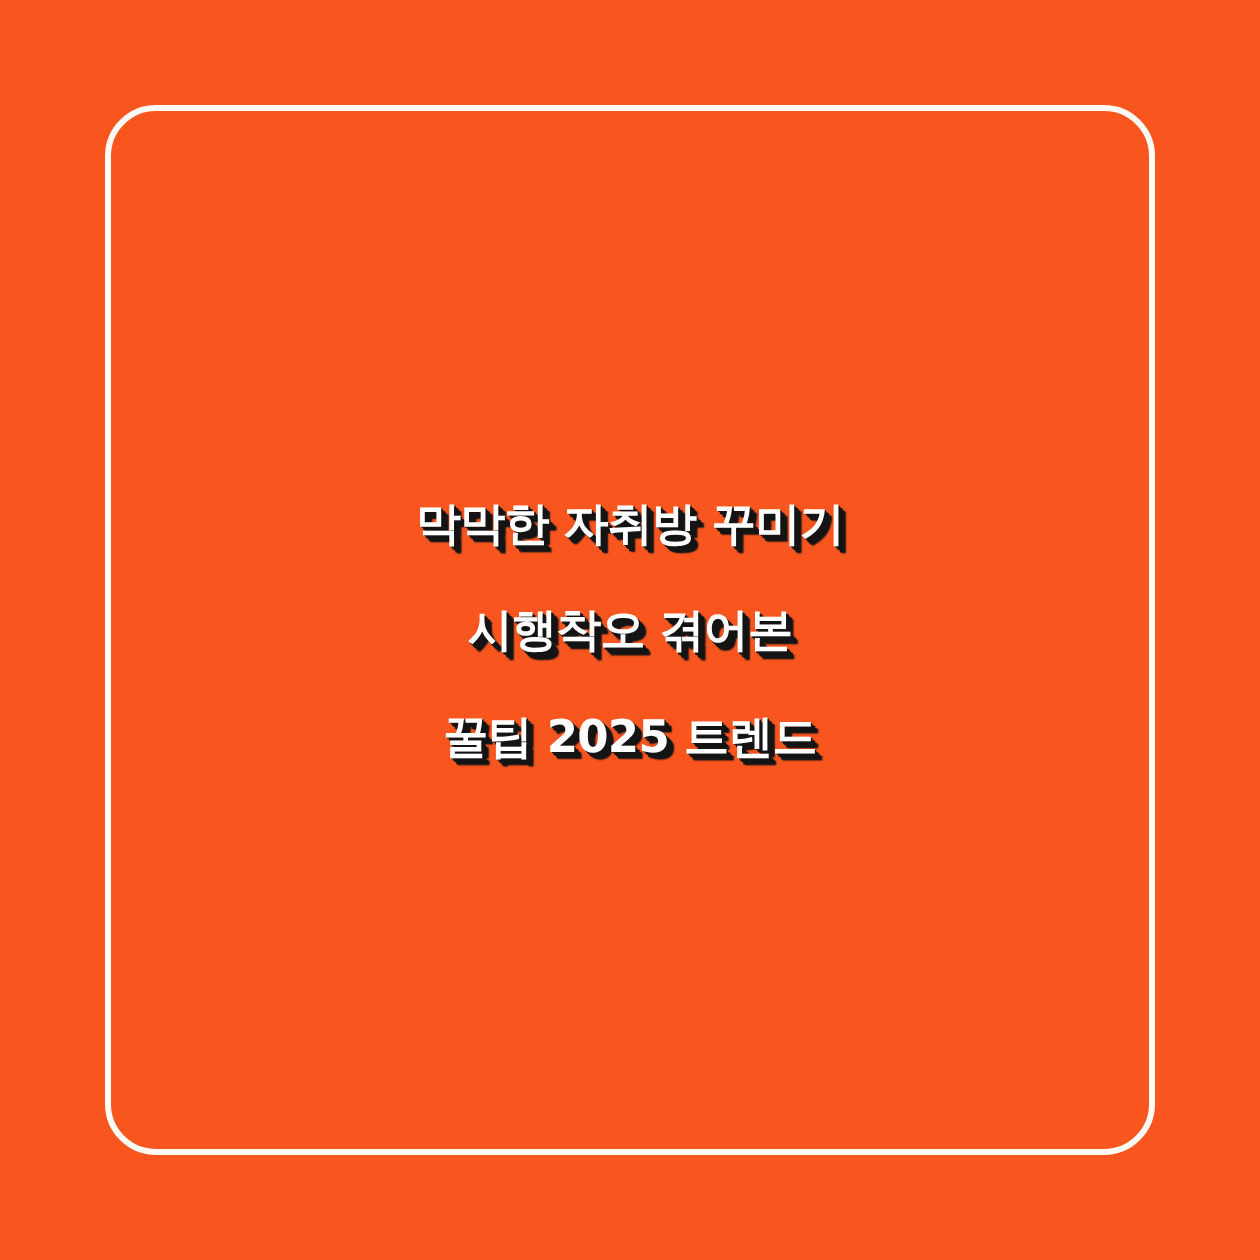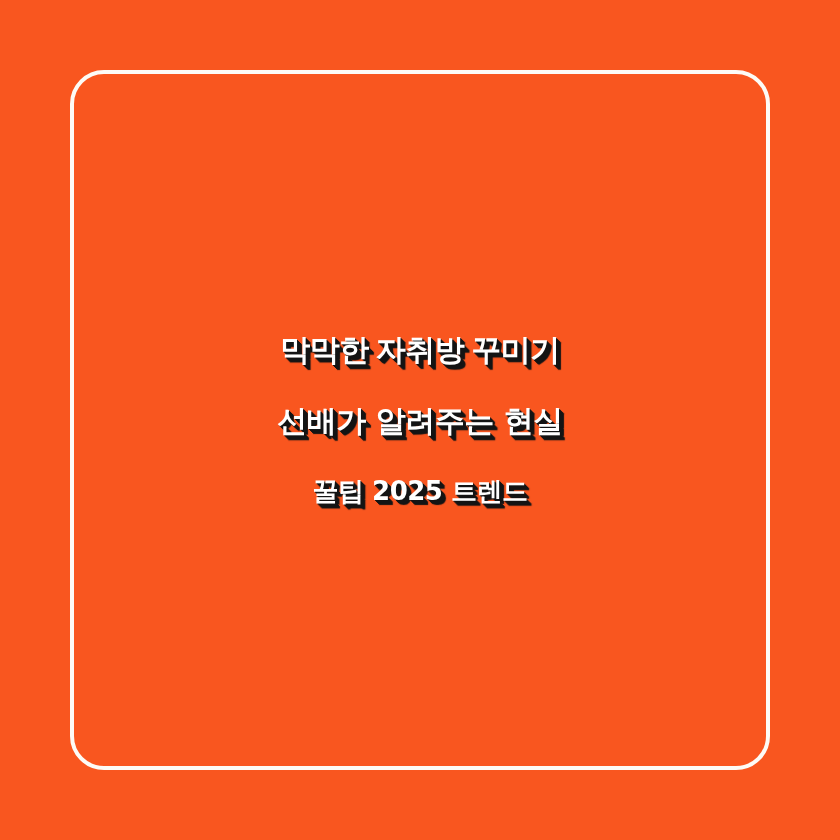--- a/index.html
+++ b/index.html
@@ -70,18 +70,18 @@
   }
 </style>
 </head>
 <body>
 
 <div id="poster" style="background: rgb(249, 86, 31);">
 
   <div id="frame" style="border-color: rgb(253, 251, 246); border-width: 4px; border-radius: 34px; left: 70px; top: 70px; width: 700px; height: 700px;"></div>
 
   <div id="headline">
-    <span class="headline-line" style="color: rgb(255, 255, 255); text-shadow: rgb(20, 20, 20) 4px 4px 0px, rgb(20, 20, 20) 3px 3px 0px, rgb(20, 20, 20) 2px 2px 0px, rgb(20, 20, 20) 1px 1px 0px, rgb(20, 20, 20) 5px 5px 1px; font-size: 30px; font-family: Liberation Serif, serif;">막막한 자취방 꾸미기</span>
-    <span class="headline-line" style="color: rgb(255, 255, 255); text-shadow: rgb(20, 20, 20) 4px 4px 0px, rgb(20, 20, 20) 3px 3px 0px, rgb(20, 20, 20) 2px 2px 0px, rgb(20, 20, 20) 1px 1px 0px, rgb(20, 20, 20) 5px 5px 1px; font-size: 30px;">선배가 알려주는 현실</span>
-    <span class="headline-line" style="color: rgb(255, 255, 255); text-shadow: rgb(20, 20, 20) 4px 4px 0px, rgb(20, 20, 20) 3px 3px 0px, rgb(20, 20, 20) 2px 2px 0px, rgb(20, 20, 20) 1px 1px 0px, rgb(20, 20, 20) 5px 5px 1px; font-size: 26px;">꿀팁 2025 트렌드</span>
+    <span class="headline-line" style="color: rgb(255, 255, 255); text-shadow: rgb(20, 20, 20) 4px 4px 0px, rgb(20, 20, 20) 3px 3px 0px, rgb(20, 20, 20) 2px 2px 0px, rgb(20, 20, 20) 1px 1px 0px, rgb(20, 20, 20) 5px 5px 1px; font-size: 30px;">막막한 자취방 꾸미기</span>
+    <span class="headline-line" style="color: rgb(255, 255, 255); text-shadow: rgb(20, 20, 20) 4px 4px 0px, rgb(20, 20, 20) 3px 3px 0px, rgb(20, 20, 20) 2px 2px 0px, rgb(20, 20, 20) 1px 1px 0px, rgb(20, 20, 20) 5px 5px 1px; font-size: 30px;">시행착오 겪어본</span>
+    <span class="headline-line" style="color: rgb(255, 255, 255); text-shadow: rgb(20, 20, 20) 4px 4px 0px, rgb(20, 20, 20) 3px 3px 0px, rgb(20, 20, 20) 2px 2px 0px, rgb(20, 20, 20) 1px 1px 0px, rgb(20, 20, 20) 5px 5px 1px; font-size: 30px;">꿀팁 2025 트렌드</span>
   </div>
 
 </div>
 
 </body></html>

